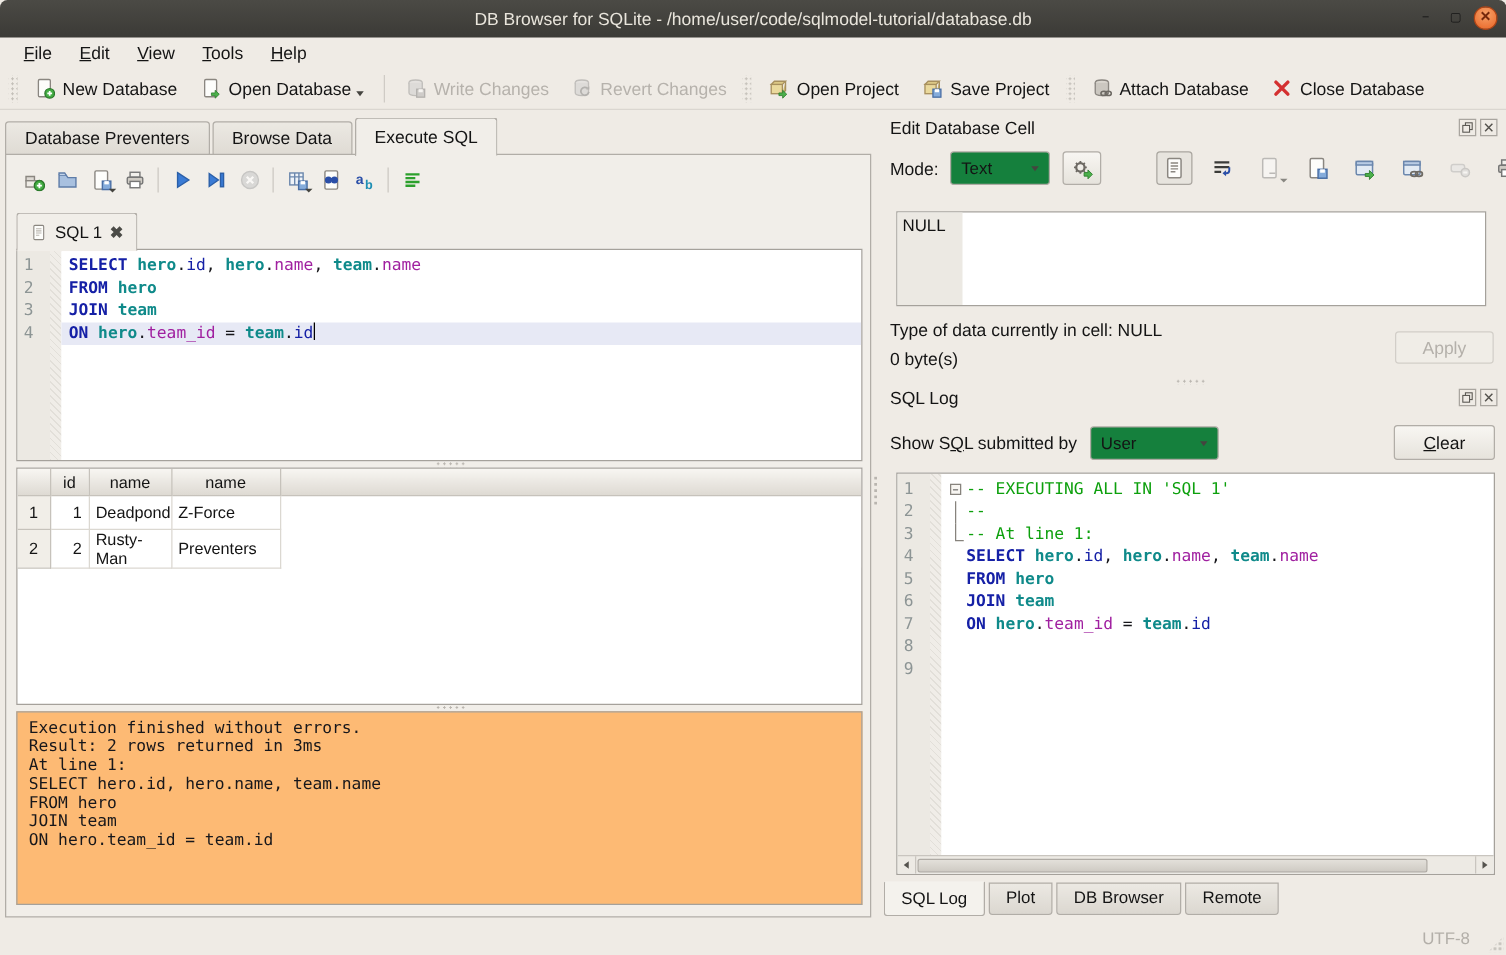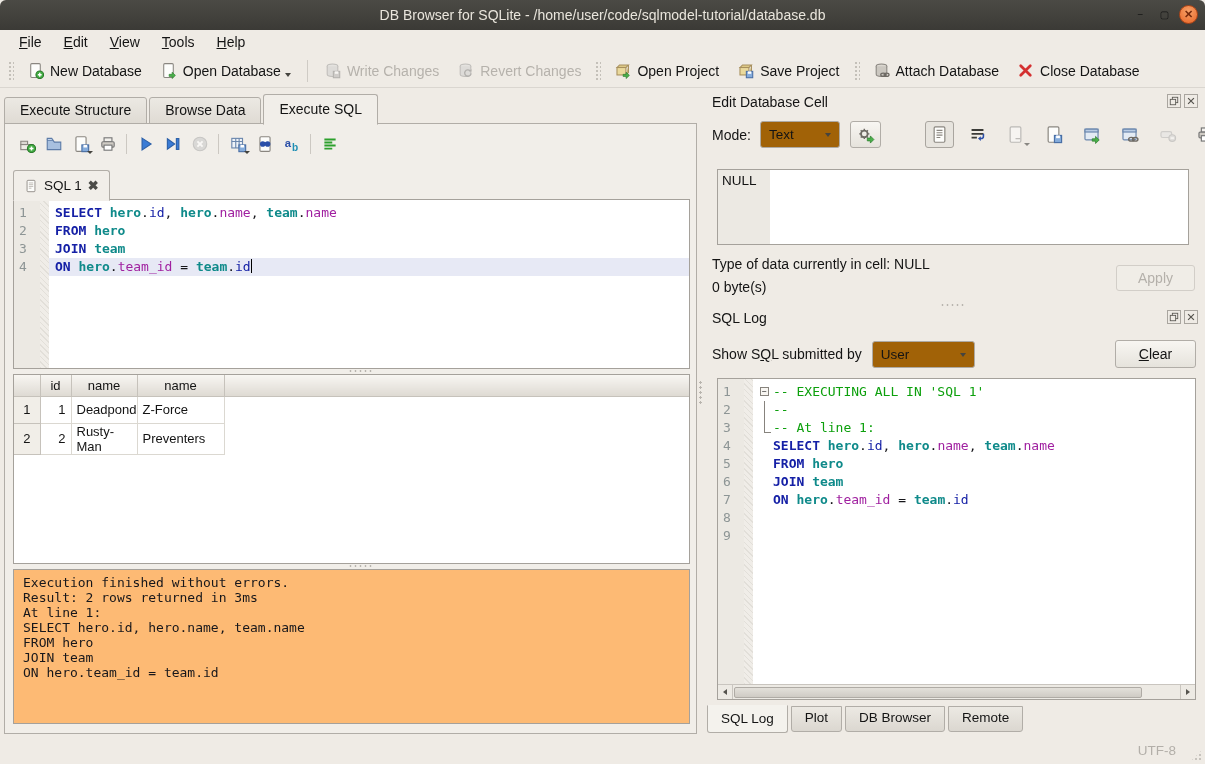--- a/index.html
+++ b/index.html
@@ -66,27 +66,27 @@
   #results-table th.filler{border-right:none}
   #results-table tbody th{background:#F1EEE8}
   #results-table td{border:1px solid #DBD8D1;height:27px;padding:0 5px;background:#FFF}
   #results-table td.num{text-align:right}
   #results-table td.blank{border:none}
 
   #exec-box{position:absolute;top:445px;left:8px;width:677px;height:155px;border:1px solid #A5A19B;background:#fdba74;padding:5px 9px;font-family:"DejaVu Sans Mono",monospace;font-size:13px;line-height:15px;white-space:pre-wrap;color:#17171B}
 
   
   #right-panel{position:absolute;top:88px;left:701px;width:504px;height:652px;font-size:14px}
-  .dock-head{position:absolute;left:11px;right:7px;display:flex;align-items:flex-start}
+  .dock-head{position:absolute;left:11px;right:7px;display:flex;align-items:center}
   .dock-title{flex:1}
   .dock-btn{width:14px;height:14px;border:1px solid #A9A59F;background:#EFEBE5;display:flex;align-items:center;justify-content:center;margin-left:3px}
   .dock-btn svg{width:10px;height:10px}
 
   #mode-row{position:absolute;top:33px;left:11px;display:flex;align-items:center}
-  .combo{height:27px;border:1px solid #AEAAA4;border-radius:3px;background:#a16207;display:flex;align-items:center;padding-left:8px;font-size:13.5px;position:relative}
+  .combo{height:27px;border:1px solid #AEAAA4;border-radius:3px;background:#15803d;display:flex;align-items:center;padding-left:8px;font-size:13.5px;position:relative}
   .combo .caret{position:absolute;right:8px;top:11px}
   .raised{border:1px solid #B1ADA7;border-radius:3px;background:linear-gradient(#F8F6F2,#E6E3DC)}
   #mode-gear{width:31px;height:27px;margin-left:10px;display:flex;align-items:center;justify-content:center}
   #cell-icons{display:flex;align-items:center;gap:9px;margin-left:44px}
   .cell-icon{width:29px;height:27px;display:flex;align-items:center;justify-content:center;position:relative}
   .cell-icon .icon{width:19px;height:19px}
   .cell-icon.pressed{border:1px solid #A9A59F;border-radius:3px;background:#E7E4DE}
   .cell-icon.disabled .icon{filter:grayscale(1) opacity(.5)}
   .cell-icon .caret{position:absolute;right:0;bottom:2px;border-left-width:3px;border-right-width:3px;border-top-width:3.5px;opacity:.6}
 
@@ -229,21 +229,21 @@
         <svg viewBox="0 0 16 16">
           <path d="M3.5 3.5l9 9M12.5 3.5l-9 9" stroke="#D43030" stroke-width="2.6" stroke-linecap="round"></path>
         </svg>
       </span>
       <span>Close Database</span>
     </span>
   </div>
 
 <div id="left-panel">
   <div id="main-tabs">
-      <span class="main-tab">Execute Structure</span>
+      <span class="main-tab">Database Preventers</span>
       <span class="main-tab">Browse Data</span>
       <span class="main-tab active">Execute SQL</span>
     </div>
   <div id="left-frame">
     <div id="sql-toolbar">
         <span class="sqlbtn">
           <span class="icon" style="width:18px;height:18px">
             <svg viewBox="0 0 16 16">
               <path d="M2.5 5.5h6v3h-6z" fill="#DDD9D3" stroke="#8A8680"></path>
               <rect x="2.5" y="8.5" width="11" height="4.5" fill="#EFECE6" stroke="#8A8680"></rect>

